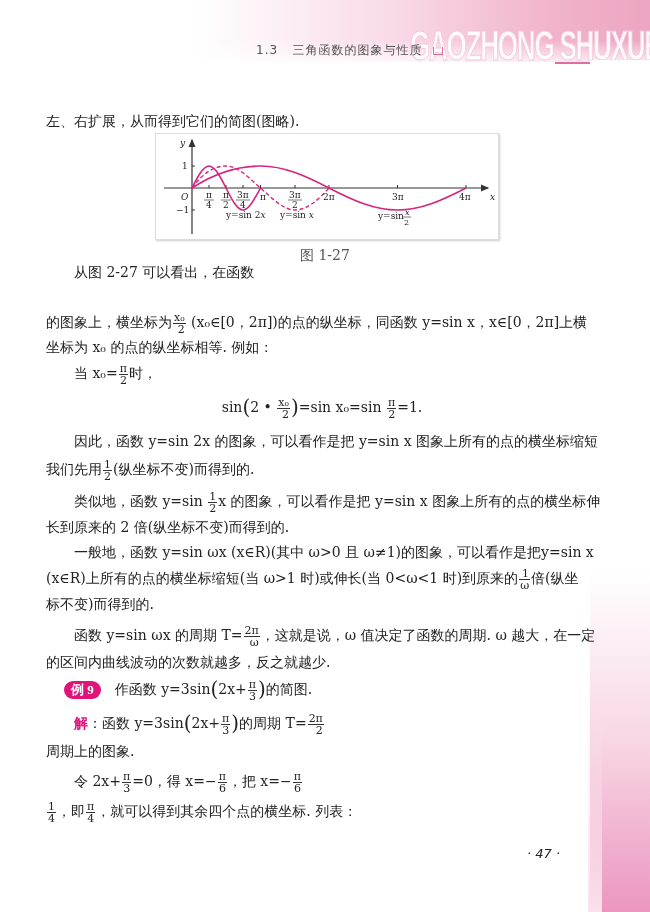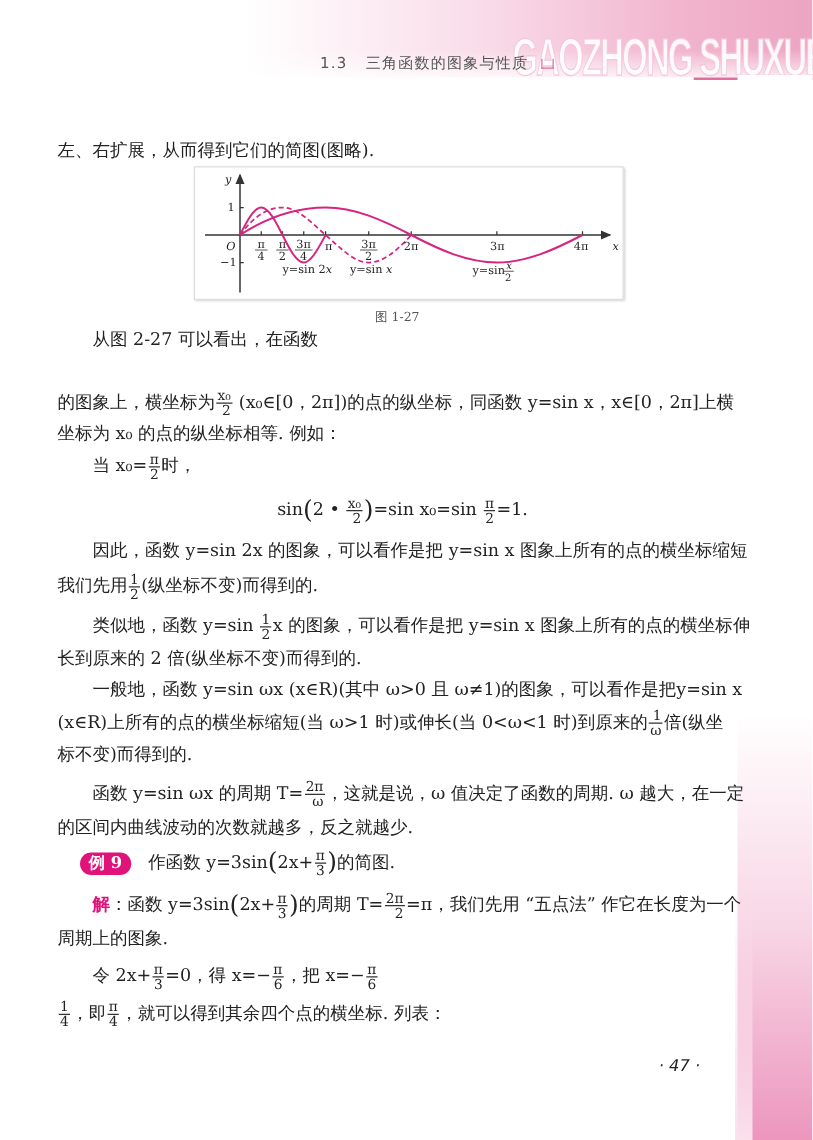--- a/index.html
+++ b/index.html
@@ -28,23 +28,23 @@
   .p{position:absolute;left:46px;width:552px;font-size:14px;line-height:22px;white-space:nowrap;}
   .ind{padding-left:28px;}
   .center{text-align:center;}
   .frac{display:inline-block;vertical-align:middle;text-align:right;font-size:11px;line-height:11px;margin:0 1px;}
   .frac .n{display:block;border-bottom:1px solid #333;padding:0 1px;}
   .frac .d{display:block;padding:0 1px;}
   .paren{font-size:20px;vertical-align:-2px;font-weight:lighter;}
 
   .fig{position:absolute;left:155px;top:133px;width:342px;height:105px;border:1px solid #ddd;
        box-shadow:1px 1px 2px #ccc;background:#fff;}
-  .fig-caption{position:absolute;left:300px;top:247px;font-size:10px;color:#555;}
+  .fig-caption{position:absolute;left:300px;top:247px;font-size:14px;color:#555;}
   .badge{display:inline-block;background:#e0137a;color:#fff;border-radius:9px;padding:0 7px;
-    font-size:13px;line-height:18px;margin-right:14px;font-weight:bold;}
+    font-size:13px;line-height:18px;margin-right:14px;font-weight:bold;font-family:Liberation Serif, serif;}
   .jie{color:#e0137a;font-weight:bold;}
   .pagenum{position:absolute;left:527px;top:846px;font-size:13px;font-style:italic;
     font-family:"DejaVu Sans","Liberation Sans",sans-serif;color:#222;}
 </style>
 </head>
 <body>
 
 <div class="page">
 
   <div class="hdr-band"></div>
@@ -157,21 +157,21 @@
   <div class="p ind" style="top:624px">
     <span>函数 y=sin ωx 的周期 T=</span><span class="frac"><span class="n">2π</span><span class="d">ω</span></span><span>，这就是说，ω 值决定了函数的周期. ω 越大，在一定</span>
   </div>
   <div class="p" style="top:651px">的区间内曲线波动的次数就越多，反之就越少.</div>
 
   <div class="p" style="top:678px;left:64px">
     <span class="badge">例 9</span><span>作函数 y=3sin</span><span class="paren">(</span><span>2x+</span><span class="frac"><span class="n">π</span><span class="d">3</span></span><span class="paren">)</span><span>的简图.</span>
   </div>
 
   <div class="p ind" style="top:712px">
-    <span class="jie">解</span><span>：函数 y=3sin</span><span class="paren">(</span><span>2x+</span><span class="frac"><span class="n">π</span><span class="d">3</span></span><span class="paren">)</span><span>的周期 T=</span><span class="frac"><span class="n">2π</span><span class="d">2</span></span><span>=π，我们先用 “五点法” 作它在长度为一个</span>
+    <span class="jie">解</span><span>：函数 y=3sin</span><span class="paren">(</span><span>2x+</span><span class="frac"><span class="n">π</span><span class="d">3</span></span><span class="paren">)</span><span>的周期 T=</span><span class="frac"><span class="n">2π</span><span class="d">2</span></span>
   </div>
   <div class="p" style="top:740px">周期上的图象.</div>
 
   <div class="p ind" style="top:770px">
     <span>令 2x+</span><span class="frac"><span class="n">π</span><span class="d">3</span></span><span>=0，得 x=−</span><span class="frac"><span class="n">π</span><span class="d">6</span></span><span>，把 x=−</span><span class="frac"><span class="n">π</span><span class="d">6</span></span>
   </div>
   <div class="p" style="top:800px">
     <span class="frac"><span class="n">1</span><span class="d">4</span></span><span>，即</span><span class="frac"><span class="n">π</span><span class="d">4</span></span><span>，就可以得到其余四个点的横坐标. 列表：</span>
   </div>
 

